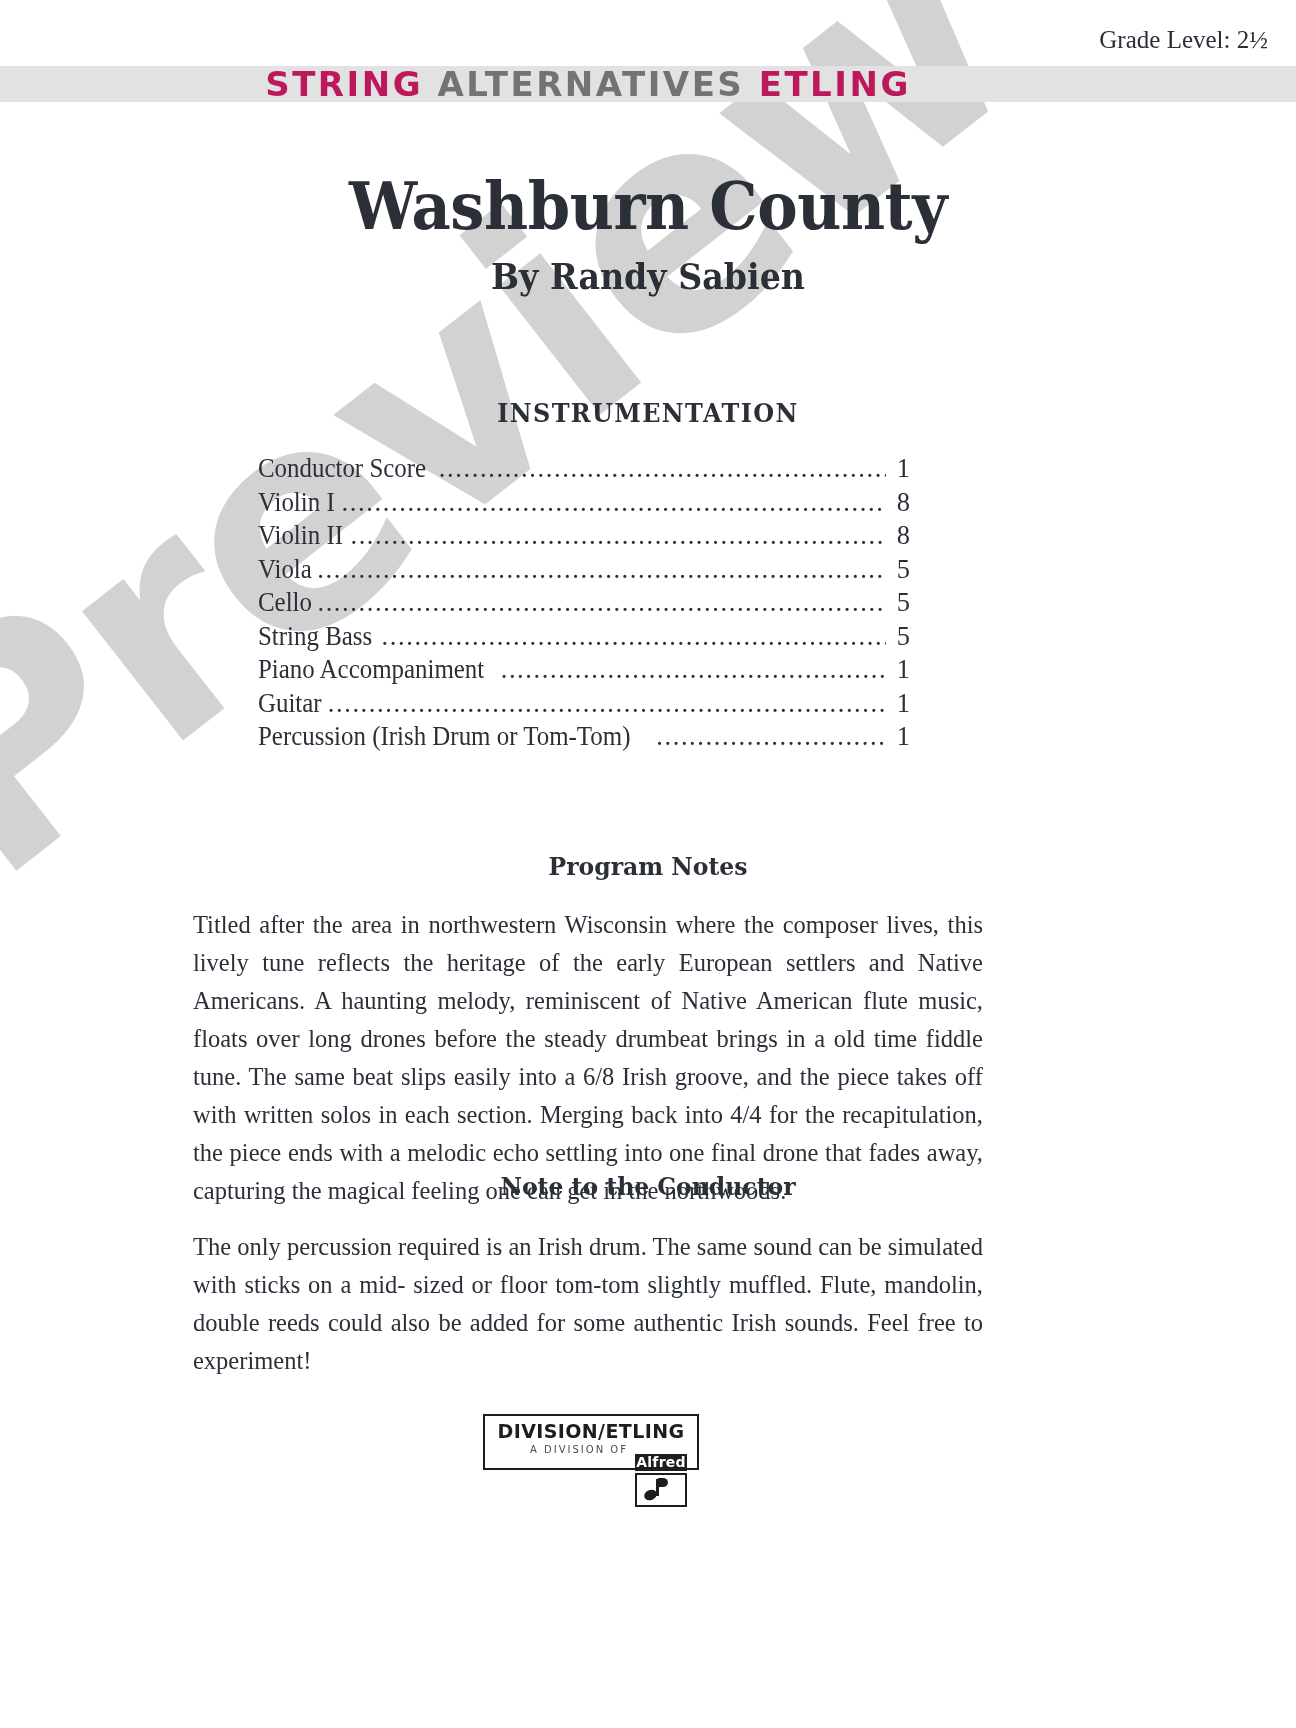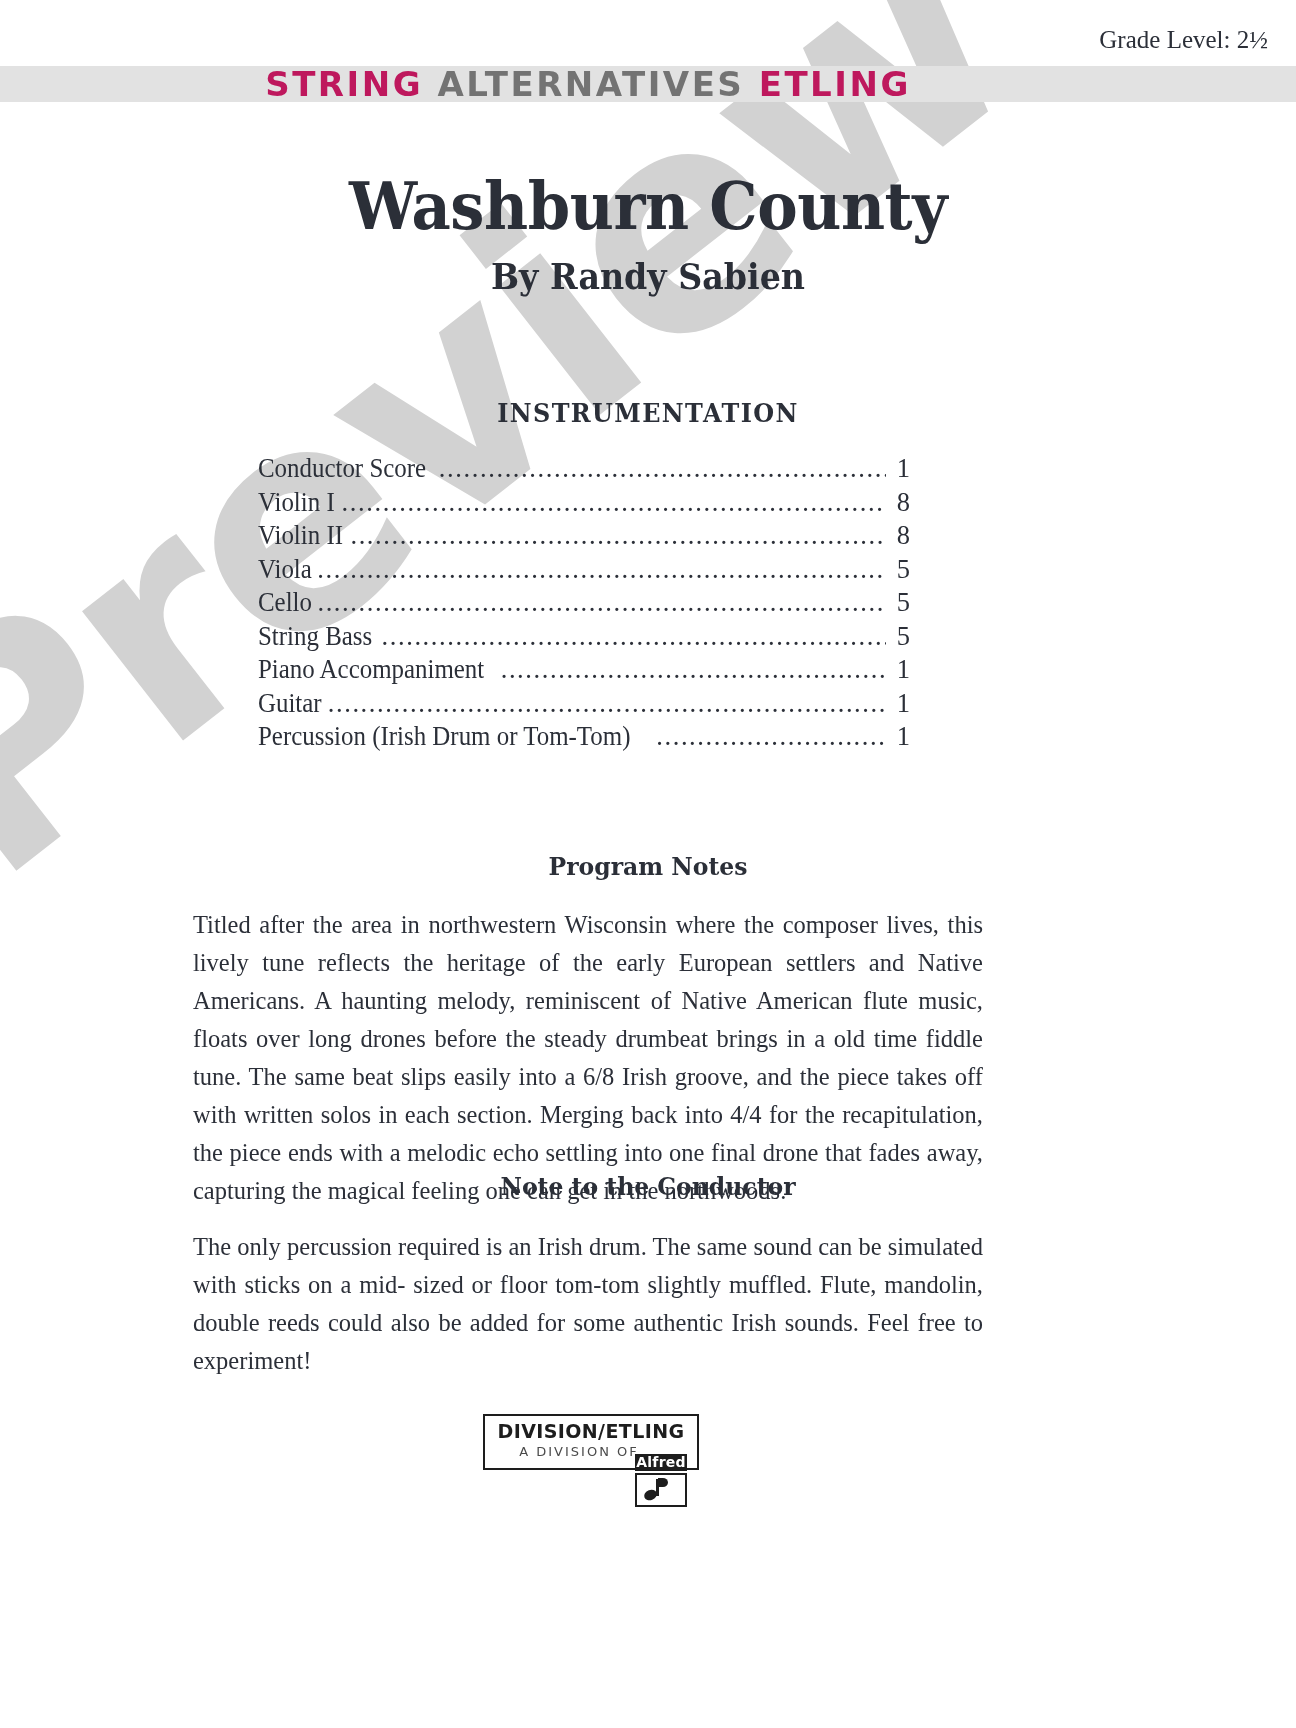--- a/index.html
+++ b/index.html
@@ -207,21 +207,21 @@
     letter-spacing: 0.4px;
     color: #1d1d1d;
     white-space: nowrap;
   }
   #publisher-logo .logo-div {
     position: absolute;
     left: 0; top: 28px;
     width: 212px;
     text-align: center;
     font-family: "DejaVu Sans", sans-serif;
-    font-size: 13px;
+    font-size: 10px;
     letter-spacing: 2px;
     color: #4a4a4a;
     white-space: nowrap;
     padding-right: 24px;
     box-sizing: border-box;
   }
   #alfred-mark {
     position: absolute;
     left: 150px;
     top: 22px;

